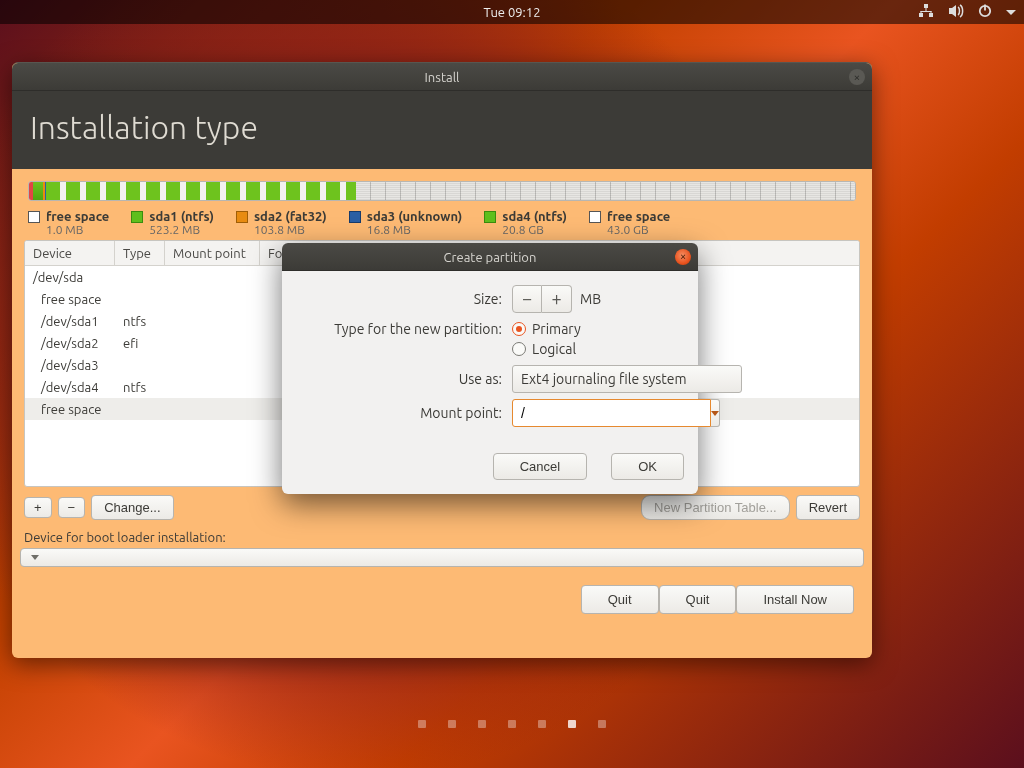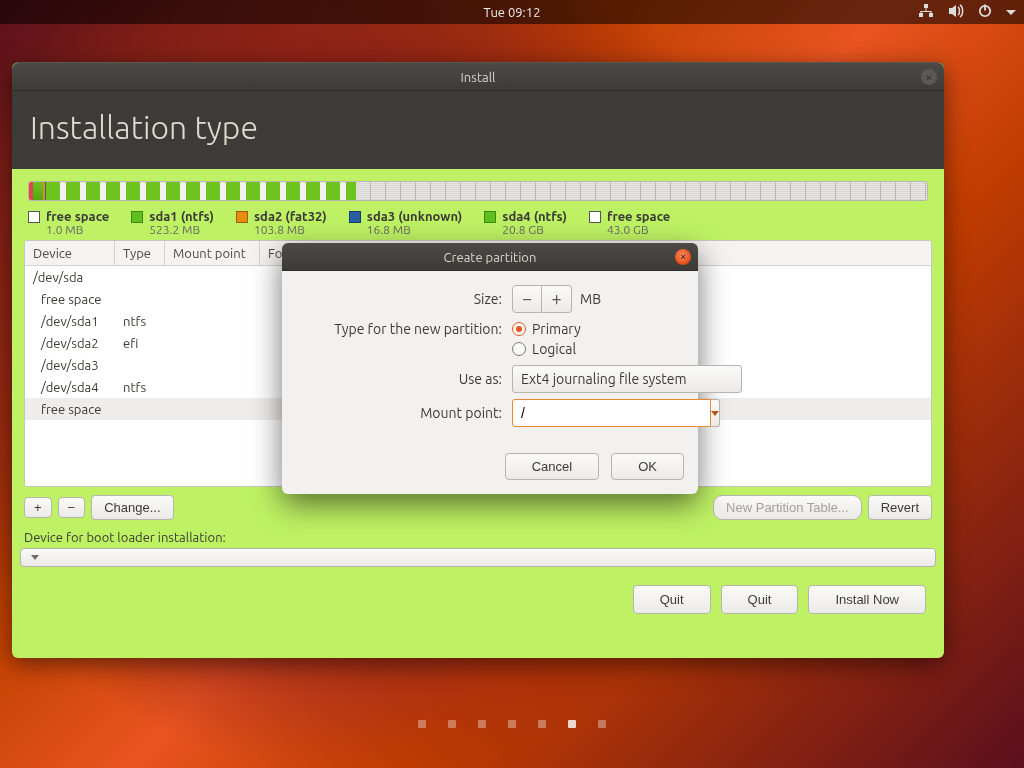--- a/index.html
+++ b/index.html
@@ -10,22 +10,22 @@
       linear-gradient(135deg, #5b0f1d 0%, #c24100 35%, #e95420 50%, #c23d00 65%, #5b0f1d 100%);
     background-color: #5b0f1d;
   }
   
   .topbar { position: absolute; top:0; left:0; right:0; height:24px; background: rgba(0,0,0,0.55); color:#dcdcdc; font-size:13px; }
   .topbar .clock { position:absolute; left:50%; top:50%; transform:translate(-50%,-50%); color:#eee; }
   .topbar .tray { position:absolute; right:8px; top:50%; transform:translateY(-50%); display:flex; gap:14px; align-items:center; }
   .tray svg { fill:#ddd; }
   
   .window {
-    position:absolute; left:12px; top:62px; width:932px; height:596px;
-    background:#bef264; border-radius:6px; box-shadow:0 6px 24px rgba(0,0,0,0.5);
+    position:absolute; left:12px; top:62px; width:860px; height:596px;
+    background:#fdba74; border-radius:6px; box-shadow:0 6px 24px rgba(0,0,0,0.5);
     border-top:1px solid #585650;
   }
   .titlebar { height:28px; background:linear-gradient(#4b4a45,#3c3b37); border-radius:6px 6px 0 0; color:#d6d4cf; font-size:13px; display:flex; align-items:center; justify-content:center; position:relative; border-bottom:1px solid #2e2d2a;}
   .titlebar .close {
     position:absolute; right:7px; top:6px; width:16px; height:16px; border-radius:8px;
     background:#5a5954; color:#2b2b28; font-size:12px; line-height:16px; text-align:center; cursor:pointer;
   }
   .headerpanel { background:#3c3b37; color:#dfdbd2; padding:18px 18px 24px; }
   .headerpanel h1 { font-weight:300; font-size:32px; }
   .content { padding:12px 8px 14px; color:#3c3b37; font-size:14px; }
@@ -63,21 +63,21 @@
   
   .underbar { display:flex; gap:6px; padding:8px 4px 4px; align-items:center;}
   .underbar .spacer { flex:1;}
   .btn { background:linear-gradient(#fafaf8,#eceae6); border:1px solid #b6b4af; border-radius:4px; padding:4px 12px; font-size:13px; color:#3c3b37; cursor:pointer;}
   .btn.small { padding:2px 9px;}
   .btn:disabled, .btn.dis { color:#a2a09b;border-radius:9px;}
   .lbl { font-size:13px; color:#3c3b37; padding:6px 4px 4px;}
   .combo { border:1px solid #b6b4af; border-radius:4px; background:linear-gradient(#fafaf8,#eceae6); padding:6px 10px; font-size:13px; display:flex; justify-content:space-between; align-items:center;}
   .combo .caret { border-left:4px solid transparent; border-right:4px solid transparent; border-top:5px solid #6f6e69;}
   
-  .footer { display:flex; gap:10px; justify-content:flex-end; padding:18px 10px 0;}
+  .footer { display:flex; justify-content:flex-end; padding:18px 10px 0;}
   .footer .btn { padding:6px 26px;}
   
   .dots { position:absolute; left:0; right:0; bottom:40px; display:flex; gap:22px; justify-content:center;}
   .dot { width:8px; height:8px; border-radius:1px; background:rgba(255,255,255,0.35);}
   .dot.active { background:rgba(255,255,255,0.8);}
   
   .dialog { position:absolute; left:282px; top:243px; width:416px; background:#f2f1f0; border-radius:6px;
     box-shadow:0 10px 30px rgba(0,0,0,0.55); }
   .dialog .titlebar { border-radius:6px 6px 0 0;}
   .dialog .close2 {
@@ -100,21 +100,21 @@
   .radio { display:flex; align-items:center; gap:6px; font-size:14px; padding:2px 0;}
   .r { width:14px;height:14px;border-radius:50%;border:1px solid #7b7a75; position:relative; background:#fafaf8;}
   .r.on{ border-color:#e95420;}
   .r.on::after{content:"";position:absolute;left:3px;top:3px;width:6px;height:6px;border-radius:50%;background:#e95420;}
   .dlgselect { border:1px solid #b6b4af; border-radius:3px; background:linear-gradient(#fafaf8,#eceae6); padding:5px 8px; font-size:14px; display:flex; justify-content:space-between; align-items:center; width:230px;}
   .mount { display:flex; width:190px;}
   .mount input { flex:1; border:1px solid #e6892f; border-radius:3px 0 0 3px; padding:5px 8px; font-size:14px; background:#fff;}
   .mount .drop { width:24px; border:1px solid #b6b4af; border-left:none; border-radius:0 3px 3px 0; background:linear-gradient(#fafaf8,#eceae6); display:flex; align-items:center; justify-content:center;}
   .mount .drop .caret{ border-left:4px solid transparent; border-right:4px solid transparent; border-top:5px solid #b55616;}
   .dlgfooter { display:flex; justify-content:flex-end; gap:12px; padding:8px 14px 14px;}
-  .dlgfooter .btn { padding:5px 26px;}
+  .dlgfooter .btn { padding:5px 26px;margin-left:12px;}
 </style>
 </head>
 <body>
 
 <div class="topbar">
   <div class="clock">Tue 09:12</div>
   <div class="tray">
     <span><svg width="16" height="14" viewBox="0 0 16 14">
           <rect x="6" y="0" width="4" height="4"></rect>
           <rect x="1" y="9" width="4" height="4"></rect>

